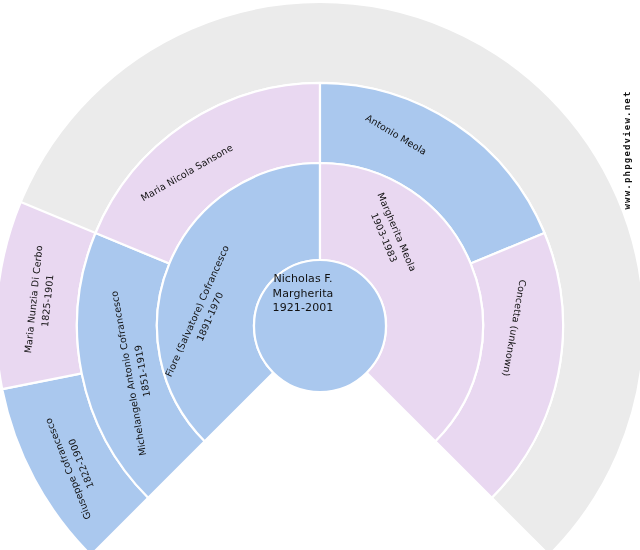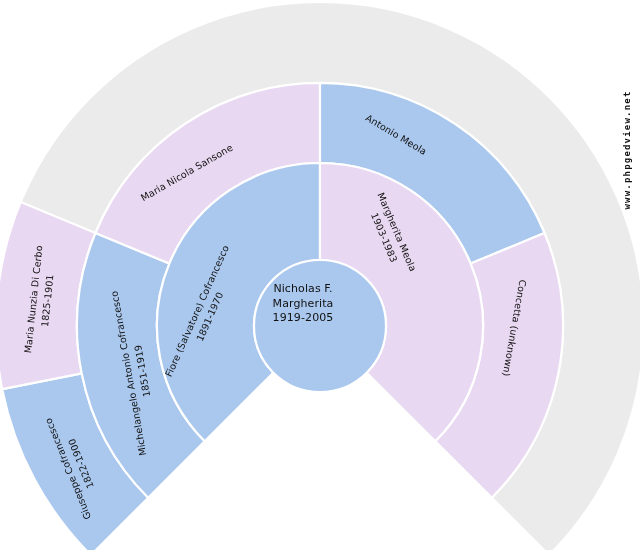--- a/index.html
+++ b/index.html
@@ -47,24 +47,24 @@
     <path class="seg seg-female" d="M 320 163 L 320 83 A 243 243 0 0 0 95.5 233 L 169.4 263.6 A 163 163 0 0 1 320 163 Z"></path>
     <path class="seg seg-male" d="M 470.6 263.6 L 544.5 233 A 243 243 0 0 0 320 83 L 320 163 A 163 163 0 0 1 470.6 263.6 Z"></path>
     <path class="seg seg-female" d="M 435.3 441.3 L 491.8 497.8 A 243 243 0 0 0 544.5 233 L 470.6 263.6 A 163 163 0 0 1 435.3 441.3 Z"></path>
 
     <path class="seg seg-male" d="M 320 260 L 320 163 A 163 163 0 0 0 204.7 441.3 L 273.3 372.7 A 66 66 0 0 1 320 260 Z"></path>
     <path class="seg seg-female" d="M 366.7 372.7 L 435.3 441.3 A 163 163 0 0 0 320 163 L 320 260 A 66 66 0 0 1 366.7 372.7 Z"></path>
 
     <circle class="seg seg-male" cx="320" cy="326" r="66"></circle>
   </svg>
 
-  <div class="label root-label" style="left:303px;top:304px;">
+  <div class="label root-label" style="left:303px;top:294px;">
     <span>Nicholas F.</span>
     <span>Margherita</span>
-    <span>1919-2005</span>
+    <span>1921-2001</span>
   </div>
 
   <div class="label" style="left:204px;top:314px;--r:-66deg;">
     <span>Fiore (Salvatore) Cofrancesco</span>
     <span>1891-1970</span>
   </div>
   <div class="label" style="left:390px;top:235px;--r:67deg;">
     <span>Margherita Meola</span>
     <span>1903-1983</span>
   </div>

